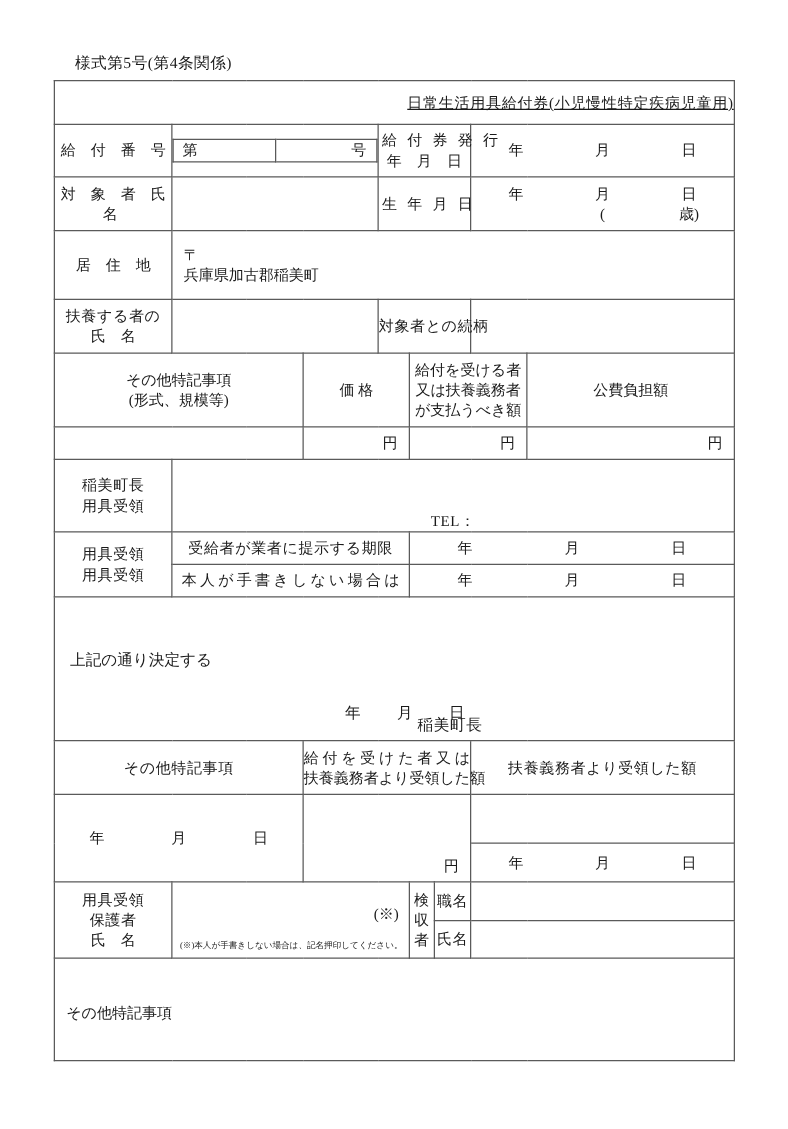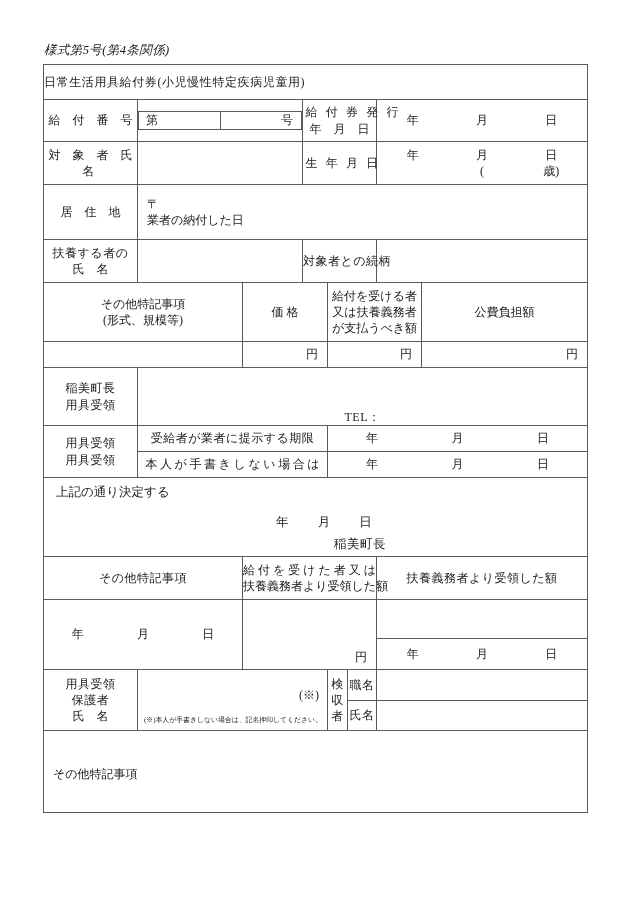--- a/index.html
+++ b/index.html
@@ -16,26 +16,25 @@
     overflow: hidden;
   }
   .page {
     position: absolute;
     left: 0; top: 0;
     width: 630px;
     height: 903px;
   }
   .form-no {
     position: absolute;
-    left: 44px;
+    left: 60px;
     top: 42px;
     font-size: 12.5px;
     letter-spacing: 0.4px;
     white-space: nowrap;
-    font-style: italic;
   }
   table.frame {
     position: absolute;
     left: 43px;
     top: 64px;
     width: 544px;
     border-collapse: collapse;
     table-layout: fixed;
   }
   table.frame td {
@@ -75,49 +74,51 @@
   .age-line {
     display: flex;
     justify-content: center;
     width: 100%;
   }
   .age-line .a1 { width: 33%; }
   .age-line .a2 { width: 33%; text-align: center; }
   .age-line .a3 { width: 33%; text-align: center; }
 
   .title-cell {
-    text-align: left;
+    text-align: right;
     font-size: 13px;
     letter-spacing: 0.6px;
     height: 34px;
+    text-decoration: underline;
   }
   .yen { text-align: right; padding-right: 9px !important; }
   .sub-tbl {
     width: 100%;
     border-collapse: collapse;
     table-layout: fixed;
   }
   .sub-tbl td {
     border: 0;
     font-size: 12px;
   }
   .decision-area {
     position: relative;
     height: 78px;
+    margin-top: 36px;
   }
   .decision-text {
     position: absolute;
     left: 12px;
     top: 6px;
     font-size: 12.5px;
   }
   .decision-date {
     position: absolute;
     left: 232px;
-    top: 36px;
+    top: 48px;
     font-size: 12.5px;
   }
   .decision-date .y { margin-right: 26px; }
   .decision-date .m { margin-right: 26px; }
   .decision-sign {
     position: absolute;
     left: 290px;
     top: 58px;
     font-size: 12.5px;
     letter-spacing: 0.5px;
@@ -231,21 +232,21 @@
           <span class="a2">(</span>
           <span class="a3">歳)</span>
         </div>
       </td>
     </tr>
 
     <tr>
       <td class="c spread" style="height:54px">居    住    地</td>
       <td colspan="9" class="addr-cell">
         <div>〒</div>
-        <div>業者の納付した日</div>
+        <div>兵庫県加古郡稲美町</div>
       </td>
     </tr>
 
     <tr>
       <td class="c two-line" style="height:42px">
         <div class="tight">扶養する者の</div>
         <div class="spread">氏    名</div>
       </td>
       <td colspan="3" class="blank"></td>
       <td colspan="3" class="c tight nowrap">対象者との続柄</td>

